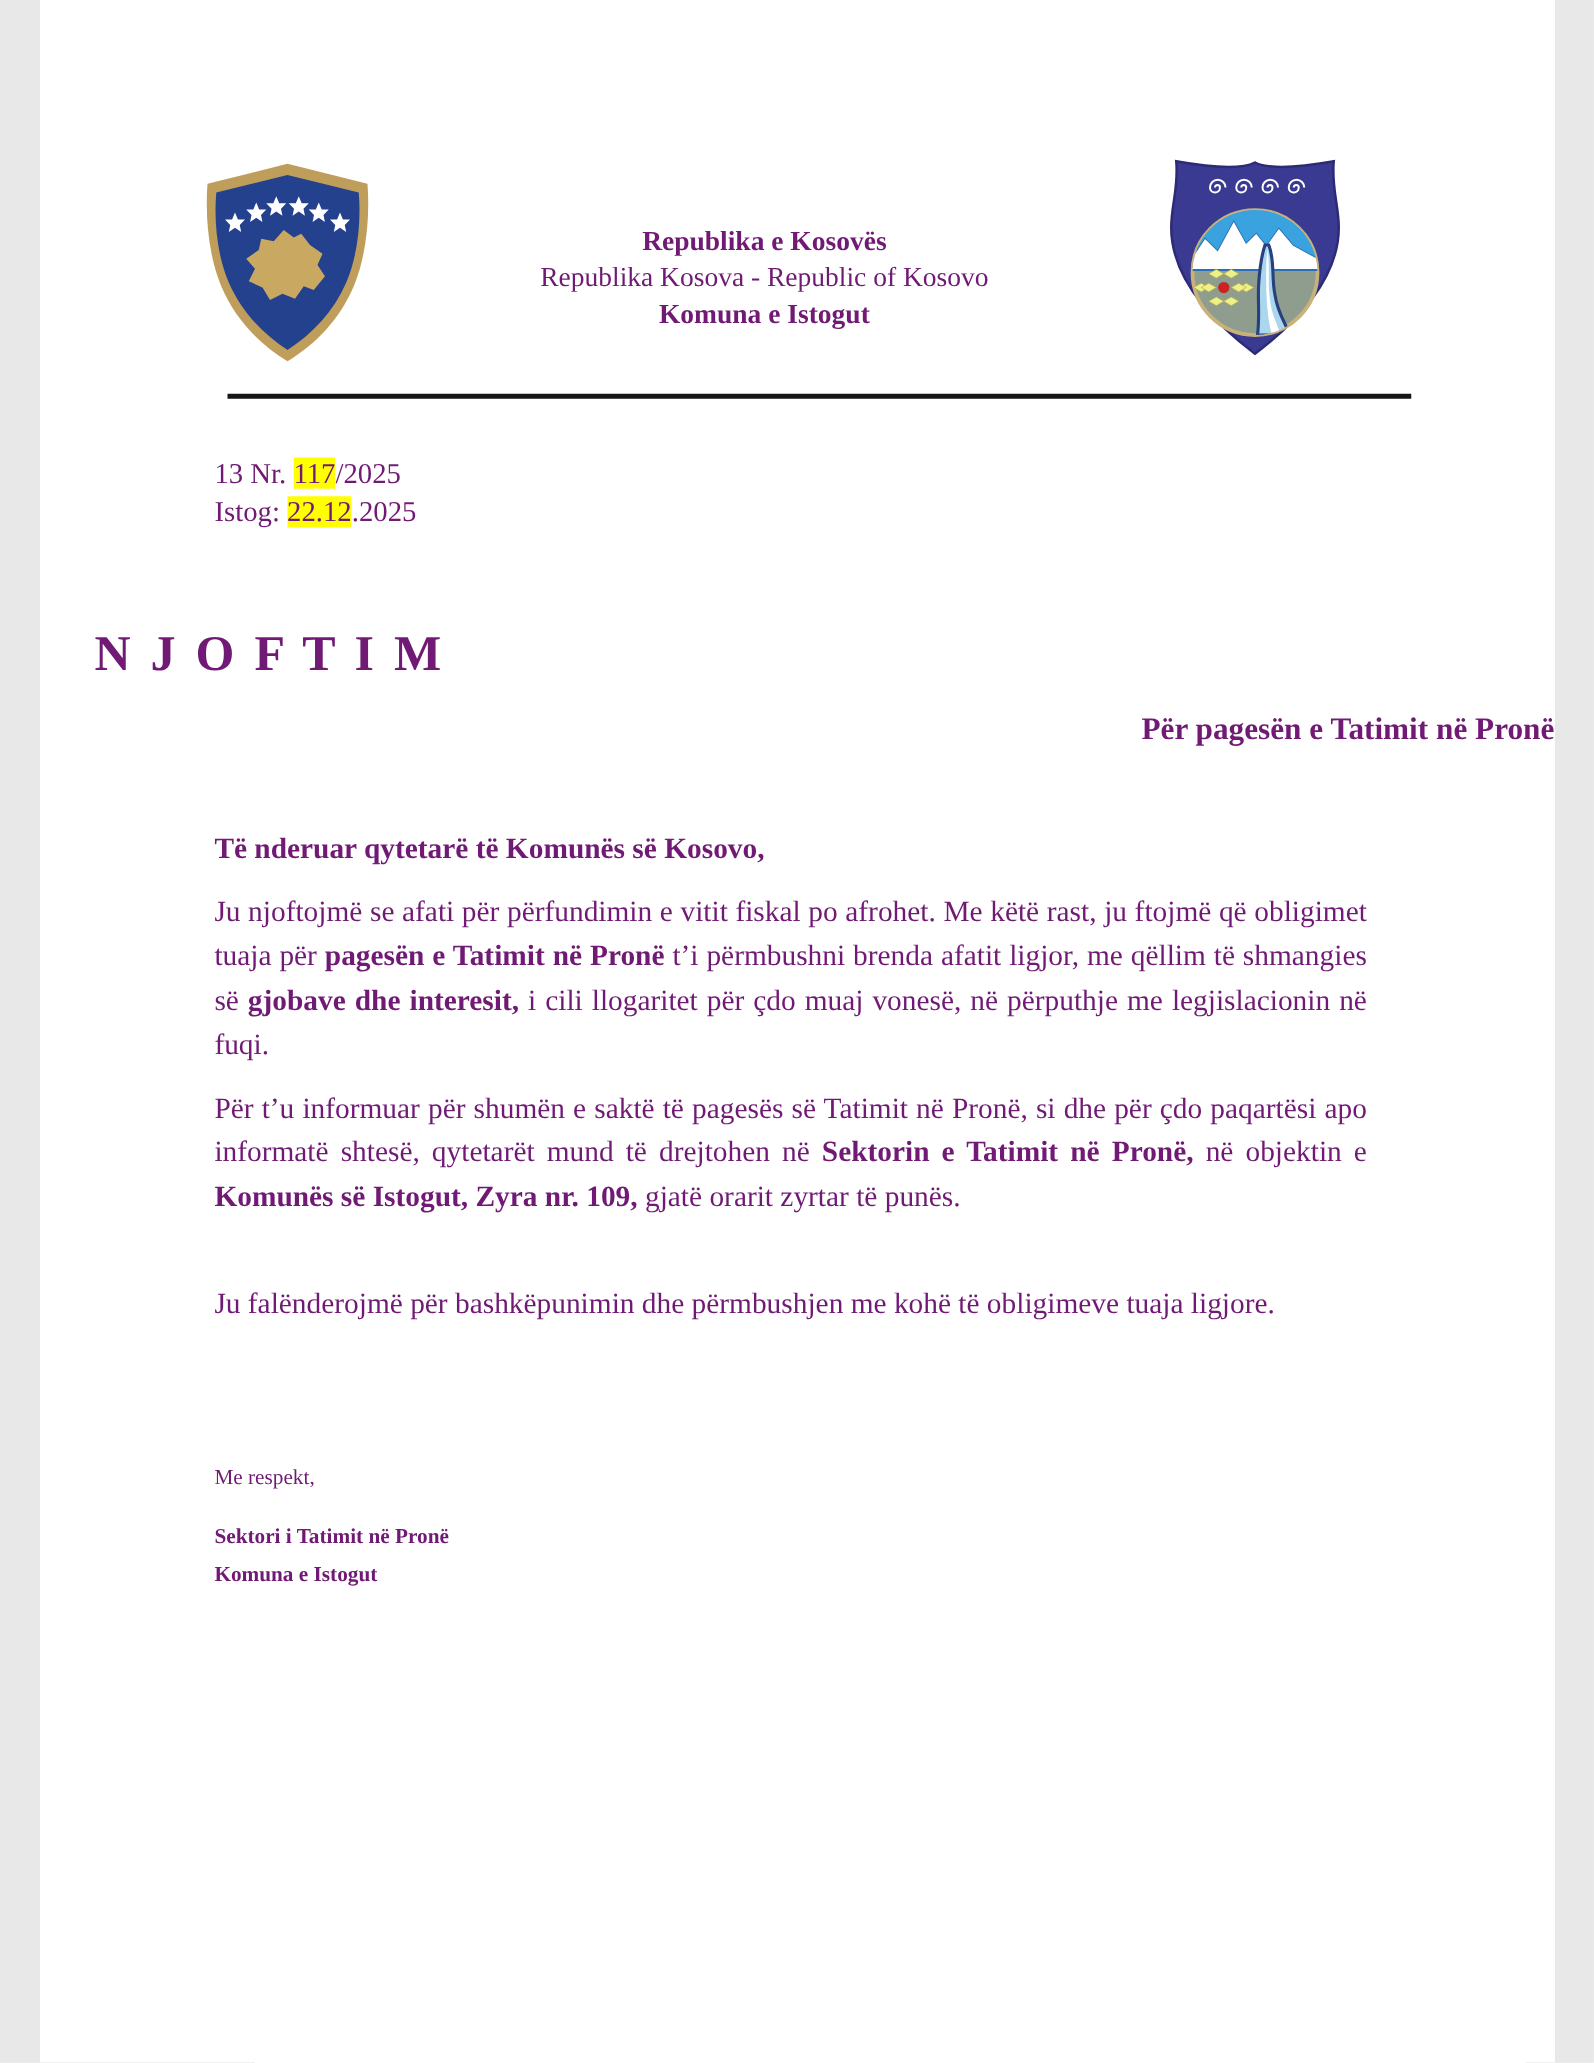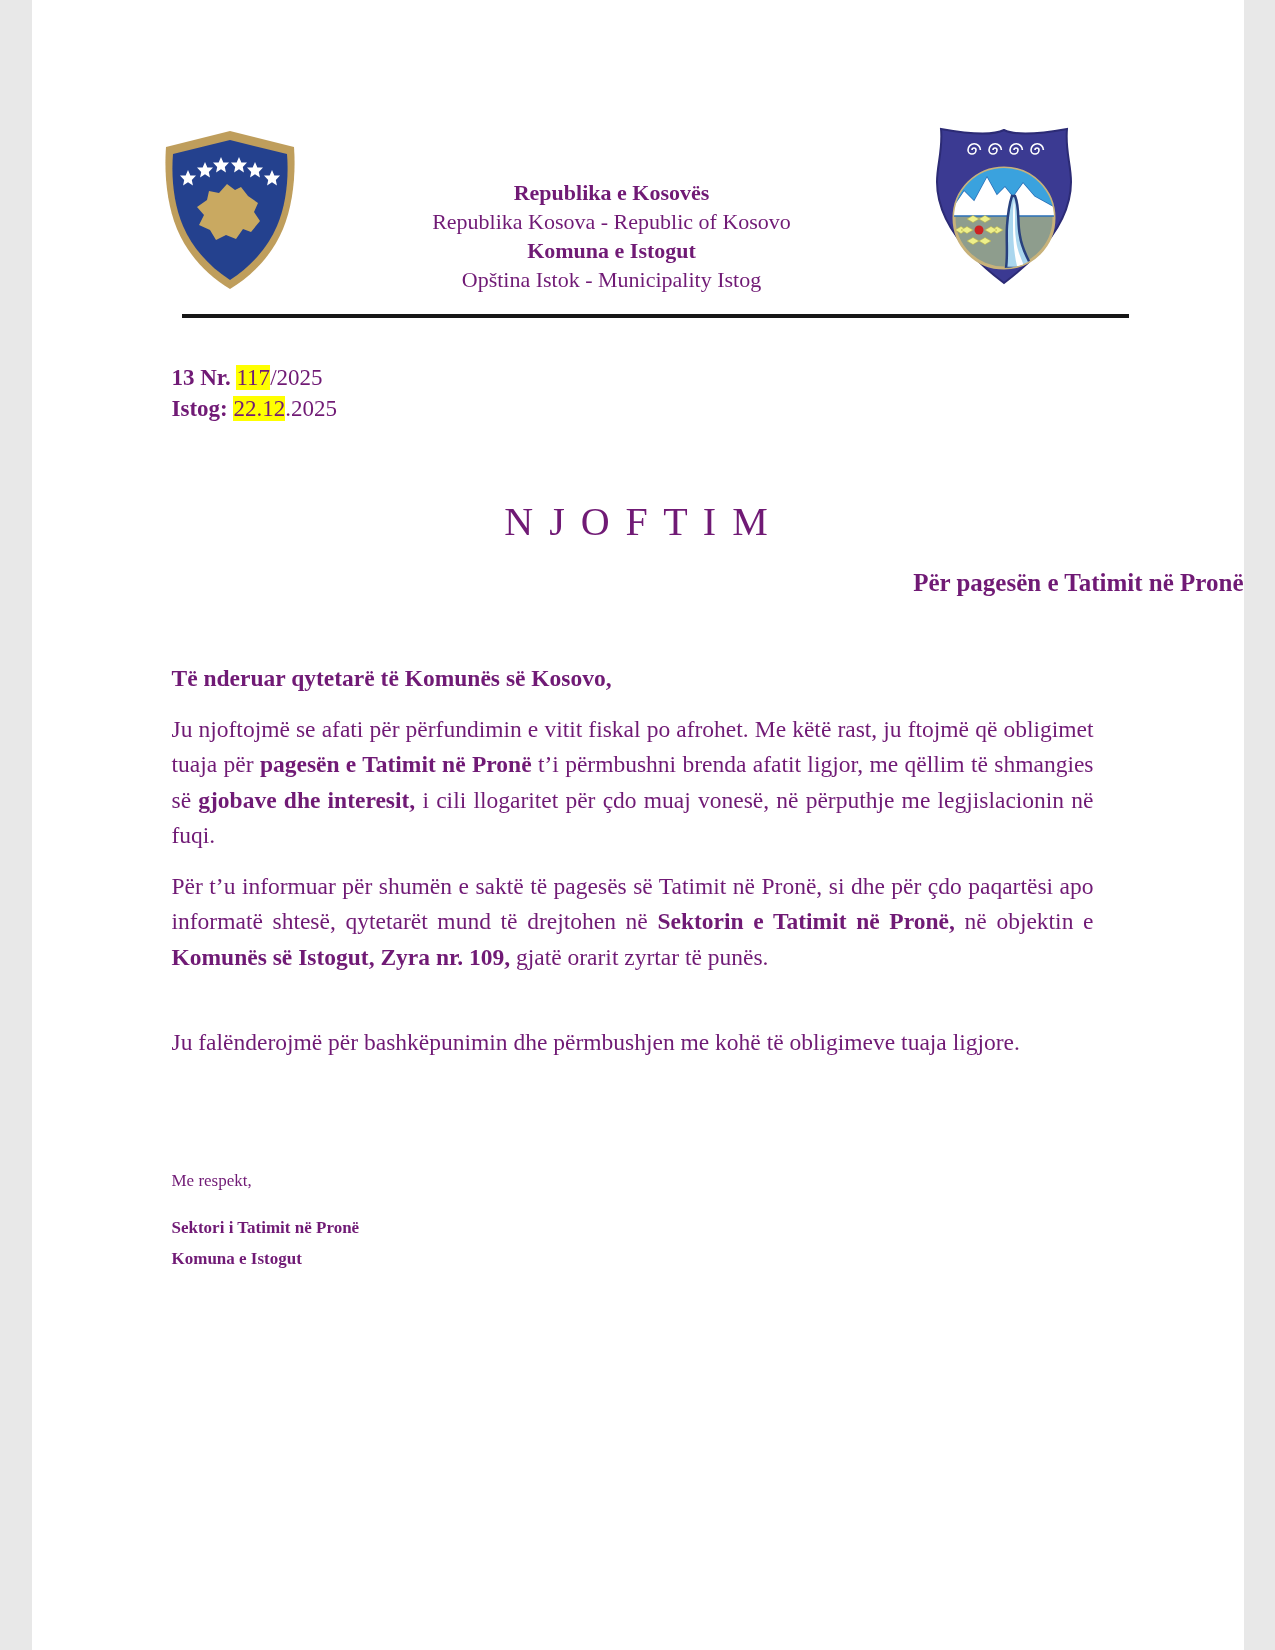--- a/index.html
+++ b/index.html
@@ -15,24 +15,24 @@
   .header-line{font-size:22px;line-height:29px;white-space:nowrap;}
   .header-line.b{font-weight:bold;}
   
   .rule{height:4px;background:#161616;margin:16px 115px 0 150px;}
   
   .dept{text-align:center;margin-top:16px;}
   .dept-1{font-weight:bold;font-size:23px;line-height:30px;}
   .dept-2{font-size:22px;line-height:30px;}
   
   .ref{margin:44px 150px 0 140px;font-size:23px;line-height:31px;}
-  .ref .b{font-weight:bold;}
+  .ref .b{font-weight:normal;}
   .hl{background:#ffff00;}
   
-  .title{text-align:center;margin-top:74px;font-size:40px;font-weight:normal;letter-spacing:3px;}
+  .title{margin-top:74px;font-size:40px;font-weight:bold;letter-spacing:3px;padding-left:44px;}
   .subtitle{text-align:right;margin-top:24px;font-size:25px;font-weight:bold;padding-left:32px;}
   
   .body{margin:64px 150px 0 140px;font-size:23.5px;line-height:35.5px;}
   .salutation{font-weight:bold;}
   p.para{text-align:justify;margin:15px 0 0 0;}
   p.para .b{font-weight:bold;}
   p.para.gap{margin-top:50px;}
   
   .closing{margin:104px 150px 0 140px;font-size:17px;line-height:31px;}
   .closing .sender{font-weight:bold;margin-top:16px;line-height:31px;}
@@ -59,21 +59,20 @@
         <use href="#star" transform="translate(100,44)"></use>
         <use href="#star" transform="translate(117,52)"></use>
         <path d="M72 58 L80 64 L86 61 L93 70 L103 77 L99 86 L105 95 L96 106 L88 103 L81 113 L71 109 L61 114 L55 104 L44 99 L49 89 L42 81 L52 74 L54 65 L64 67 Z" fill="#c9a961"></path>
       </svg>
     </div>
 
     <div class="header-text">
       <div class="header-line b">Republika e Kosovës</div>
       <div class="header-line">Republika Kosova - Republic of Kosovo</div>
       <div class="header-line b">Komuna e Istogut</div>
-      <div class="header-line">Opština Istok - Municipality Istog</div>
     </div>
 
     <div class="emblem-right">
       <svg width="170" height="160" viewBox="0 0 170 160" aria-hidden="true">
         <defs>
           <path id="spiral" d="M0 0 a2 2 0 1 1 4 0 a4 4 0 1 1 -8 0 a6.2 6.2 0 1 1 12.4 0" fill="none" stroke="#ffffff" stroke-width="1.6"></path>
           <clipPath id="circ">
               <circle cx="85" cy="92" r="50"></circle>
             </clipPath>
         </defs>

